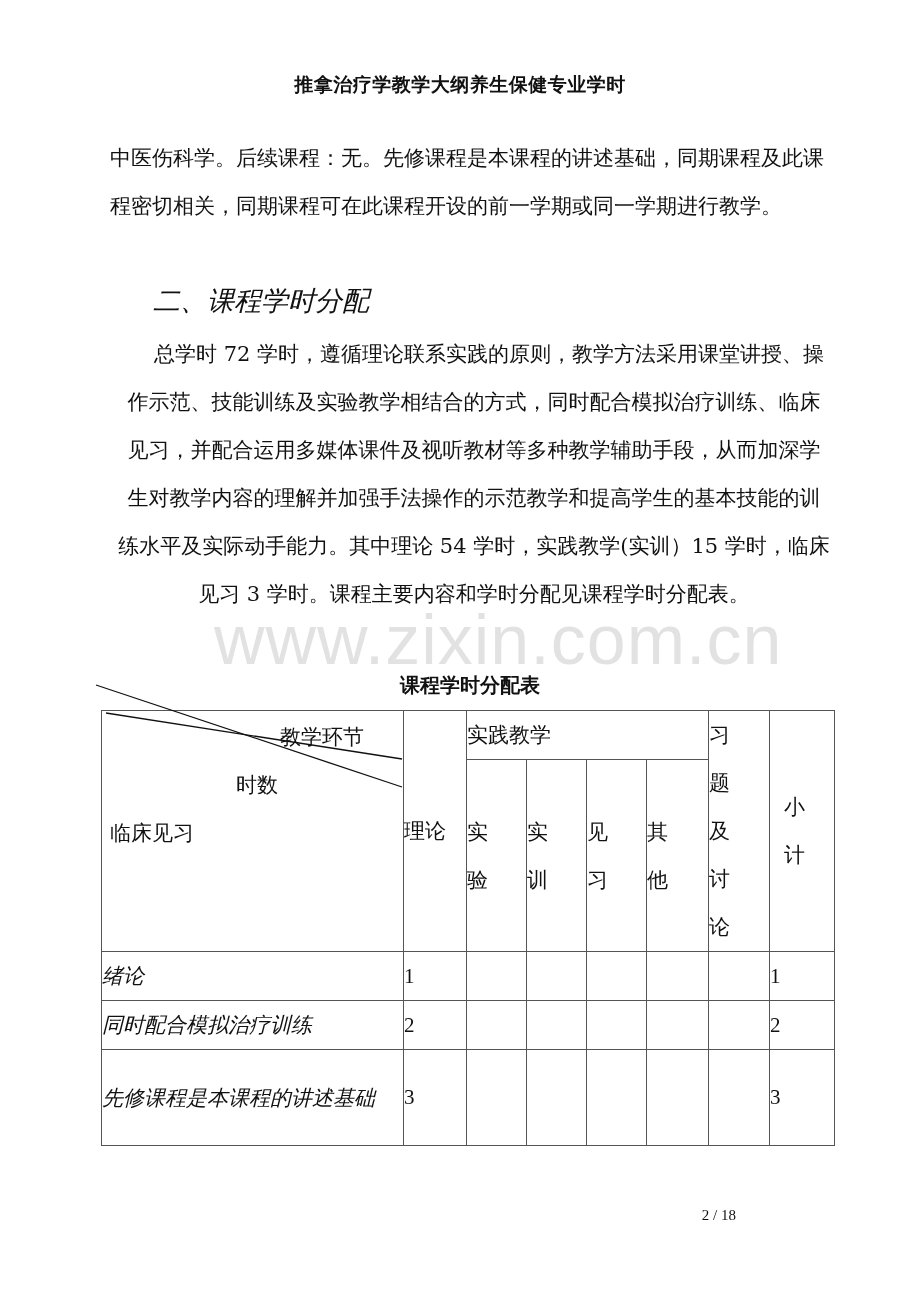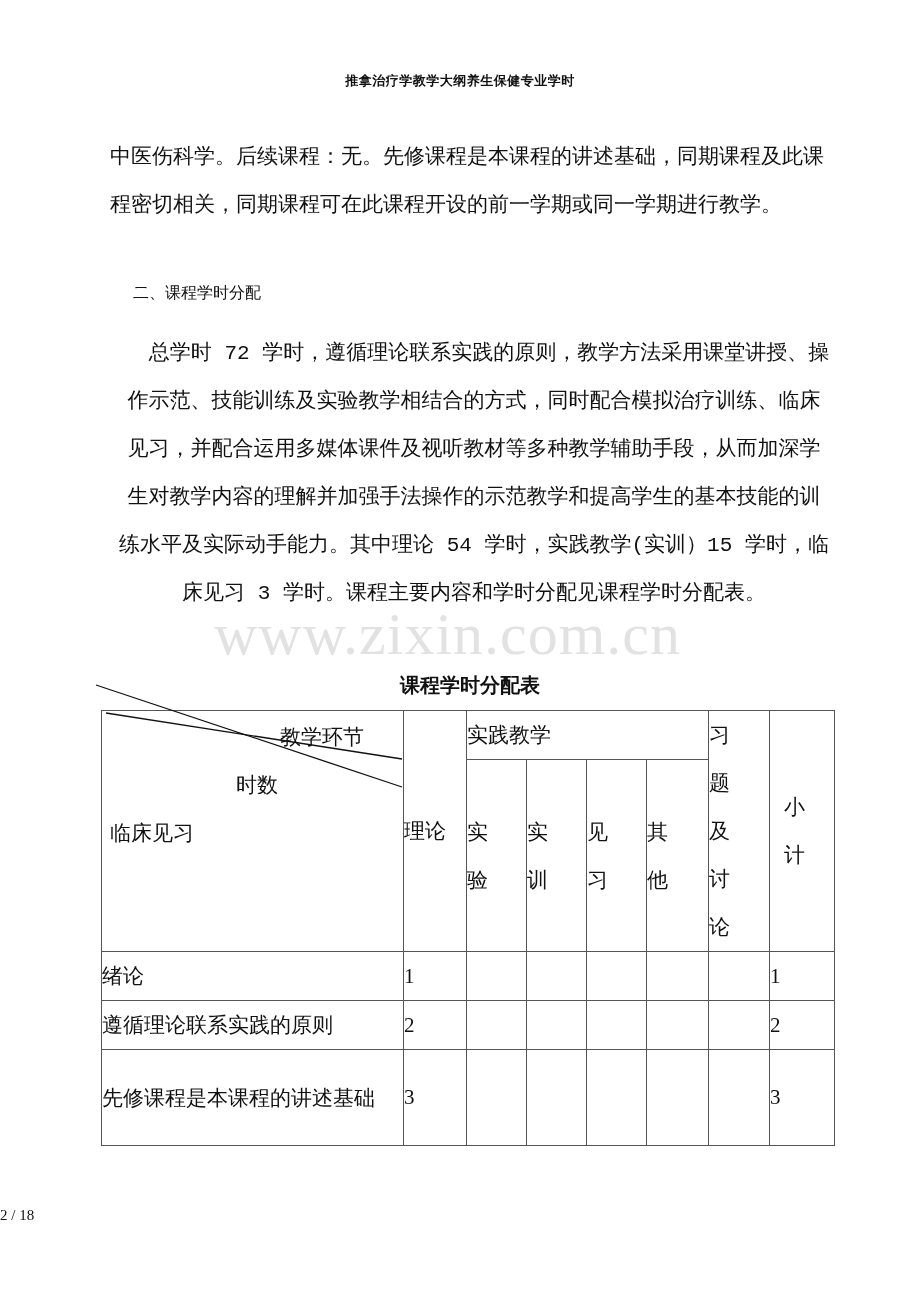--- a/index.html
+++ b/index.html
@@ -1,40 +1,40 @@
 <!DOCTYPE html>
 <html><head>
 <meta charset="utf-8">
 <style>
   html, body { margin: 0; padding: 0; background: #ffffff; }
   body { width: 920px; height: 1302px; position: relative; overflow: hidden;
          font-family: "DejaVu Serif", "Liberation Serif", serif; color: #111; }
   .page-title { position: absolute; top: 72px; left: 0; width: 920px; text-align: center;
-                font-size: 13px; font-weight: bold; letter-spacing: 0.5px; }
-  .para { position: absolute; left: 110px; width: 720px; font-size: 21px; line-height: 48px; font-family: Liberation Mono, monospace; }
+                font-size: 19px; font-weight: bold; letter-spacing: 0.5px; }
+  .para { position: absolute; left: 110px; width: 720px; font-size: 21px; line-height: 48px; }
   .p1 { top: 134px; }
-  .heading2 { position: absolute; top: 283px; left: 133px; font-size: 16px; }
+  .heading2 { position: absolute; top: 283px; left: 153px; font-size: 27px; font-style: italic; }
   .p2 { top: 330px; left: 118px; width: 712px; text-align: center; }
   .indent { display: inline-block; width: 30px; }
-  .watermark { position: absolute; top: 600px; left: 214px; font-family: Liberation Serif, serif;
-               font-size: 60px; color: rgba(150,150,150,0.28); letter-spacing: 1px; pointer-events: none; }
+  .watermark { position: absolute; top: 600px; left: 214px; font-family: Liberation Sans, sans-serif;
+               font-size: 70px; color: rgba(150,150,150,0.28); letter-spacing: 1px; pointer-events: none; }
   .table-title { position: absolute; top: 672px; left: 0; width: 940px; text-align: center;
                  font-size: 20px; font-weight: bold; }
   table.alloc { position: absolute; top: 710px; left: 101px; border-collapse: collapse;
                 font-size: 21px; }
   table.alloc td { border: 1.5px solid #555; padding: 0; vertical-align: middle; }
   td.diag { width: 301px; height: 240px; position: relative; text-align: left; }
   .diag svg { position: absolute; top: 0; left: 0; overflow: visible; }
   .lbl-huanjie { position: absolute; top: 12px; left: 178px; }
   .lbl-shishu { position: absolute; top: 60px; left: 134px; }
   .lbl-neirong { position: absolute; top: 108px; left: 8px; }
   .vert { line-height: 48px; }
-  td.content-cell { text-align: left; padding-left: 8px; line-height: 48px; }
+  td.content-cell { text-align: left; padding-left: 8px; line-height: 48px; font-style: italic; }
   td.num { font-family: "Liberation Serif", serif; }
-  .page-num { position: absolute; top: 1207px; left: 0; width: 736px; text-align: left;
+  .page-num { position: absolute; top: 1207px; left: 0; width: 736px; text-align: right;
               font-family: "Liberation Serif", serif; font-size: 15px; }
 </style>
 </head>
 <body>
 
 <div class="page-title">推拿治疗学教学大纲养生保健专业学时</div>
 
 <div class="para p1">中医伤科学。后续课程：无。先修课程是本课程的讲述基础，同期课程及此课程密切相关，同期课程可在此课程开设的前一学期或同一学期进行教学。</div>
 
 <div class="heading2">二、课程学时分配</div>
@@ -81,21 +81,21 @@
     <td class="content-cell">绪论</td>
     <td class="num">1</td>
     <td></td>
     <td></td>
     <td></td>
     <td></td>
     <td></td>
     <td class="num">1</td>
   </tr>
   <tr style="height:49px;">
-    <td class="content-cell">遵循理论联系实践的原则</td>
+    <td class="content-cell">同时配合模拟治疗训练</td>
     <td class="num">2</td>
     <td></td>
     <td></td>
     <td></td>
     <td></td>
     <td></td>
     <td class="num">2</td>
   </tr>
   <tr style="height:96px;">
     <td class="content-cell">先修课程是本课程的讲述基础</td>

